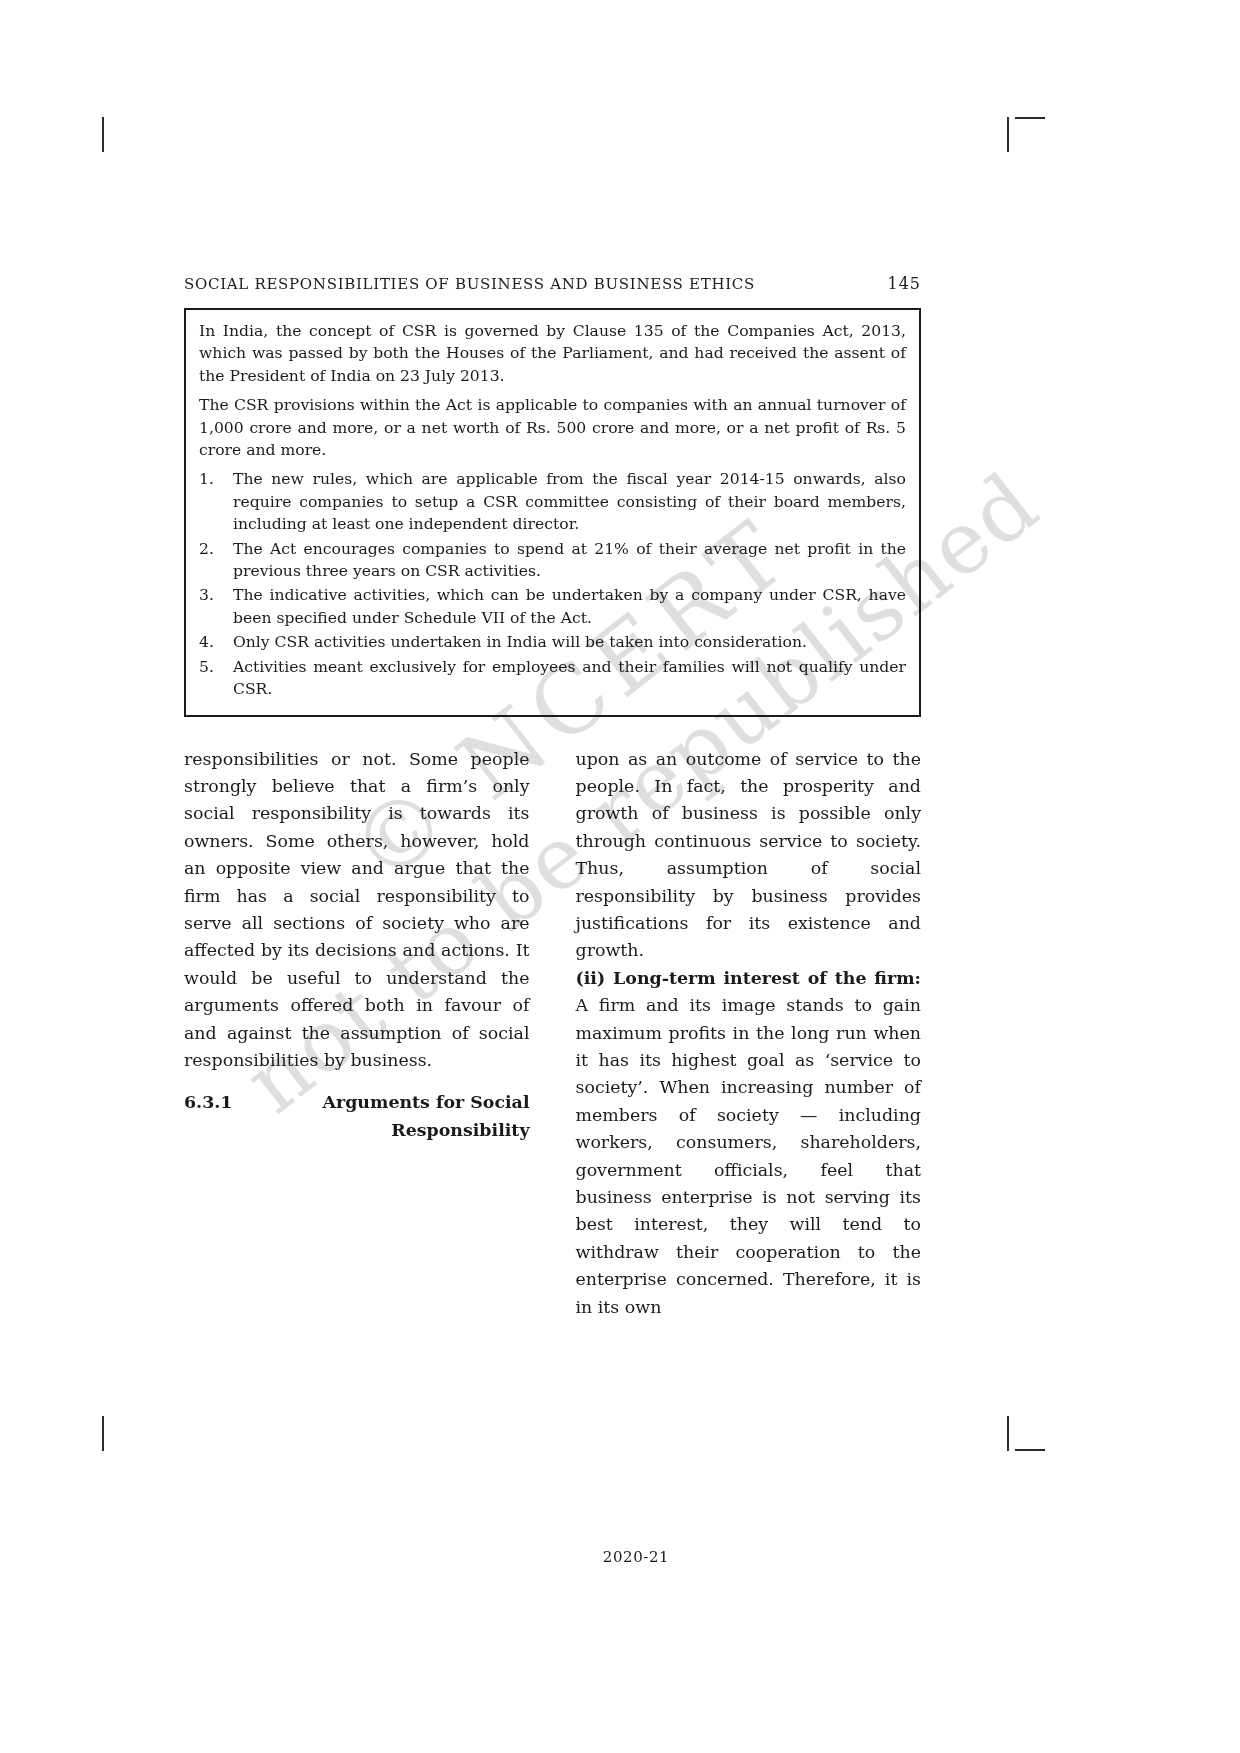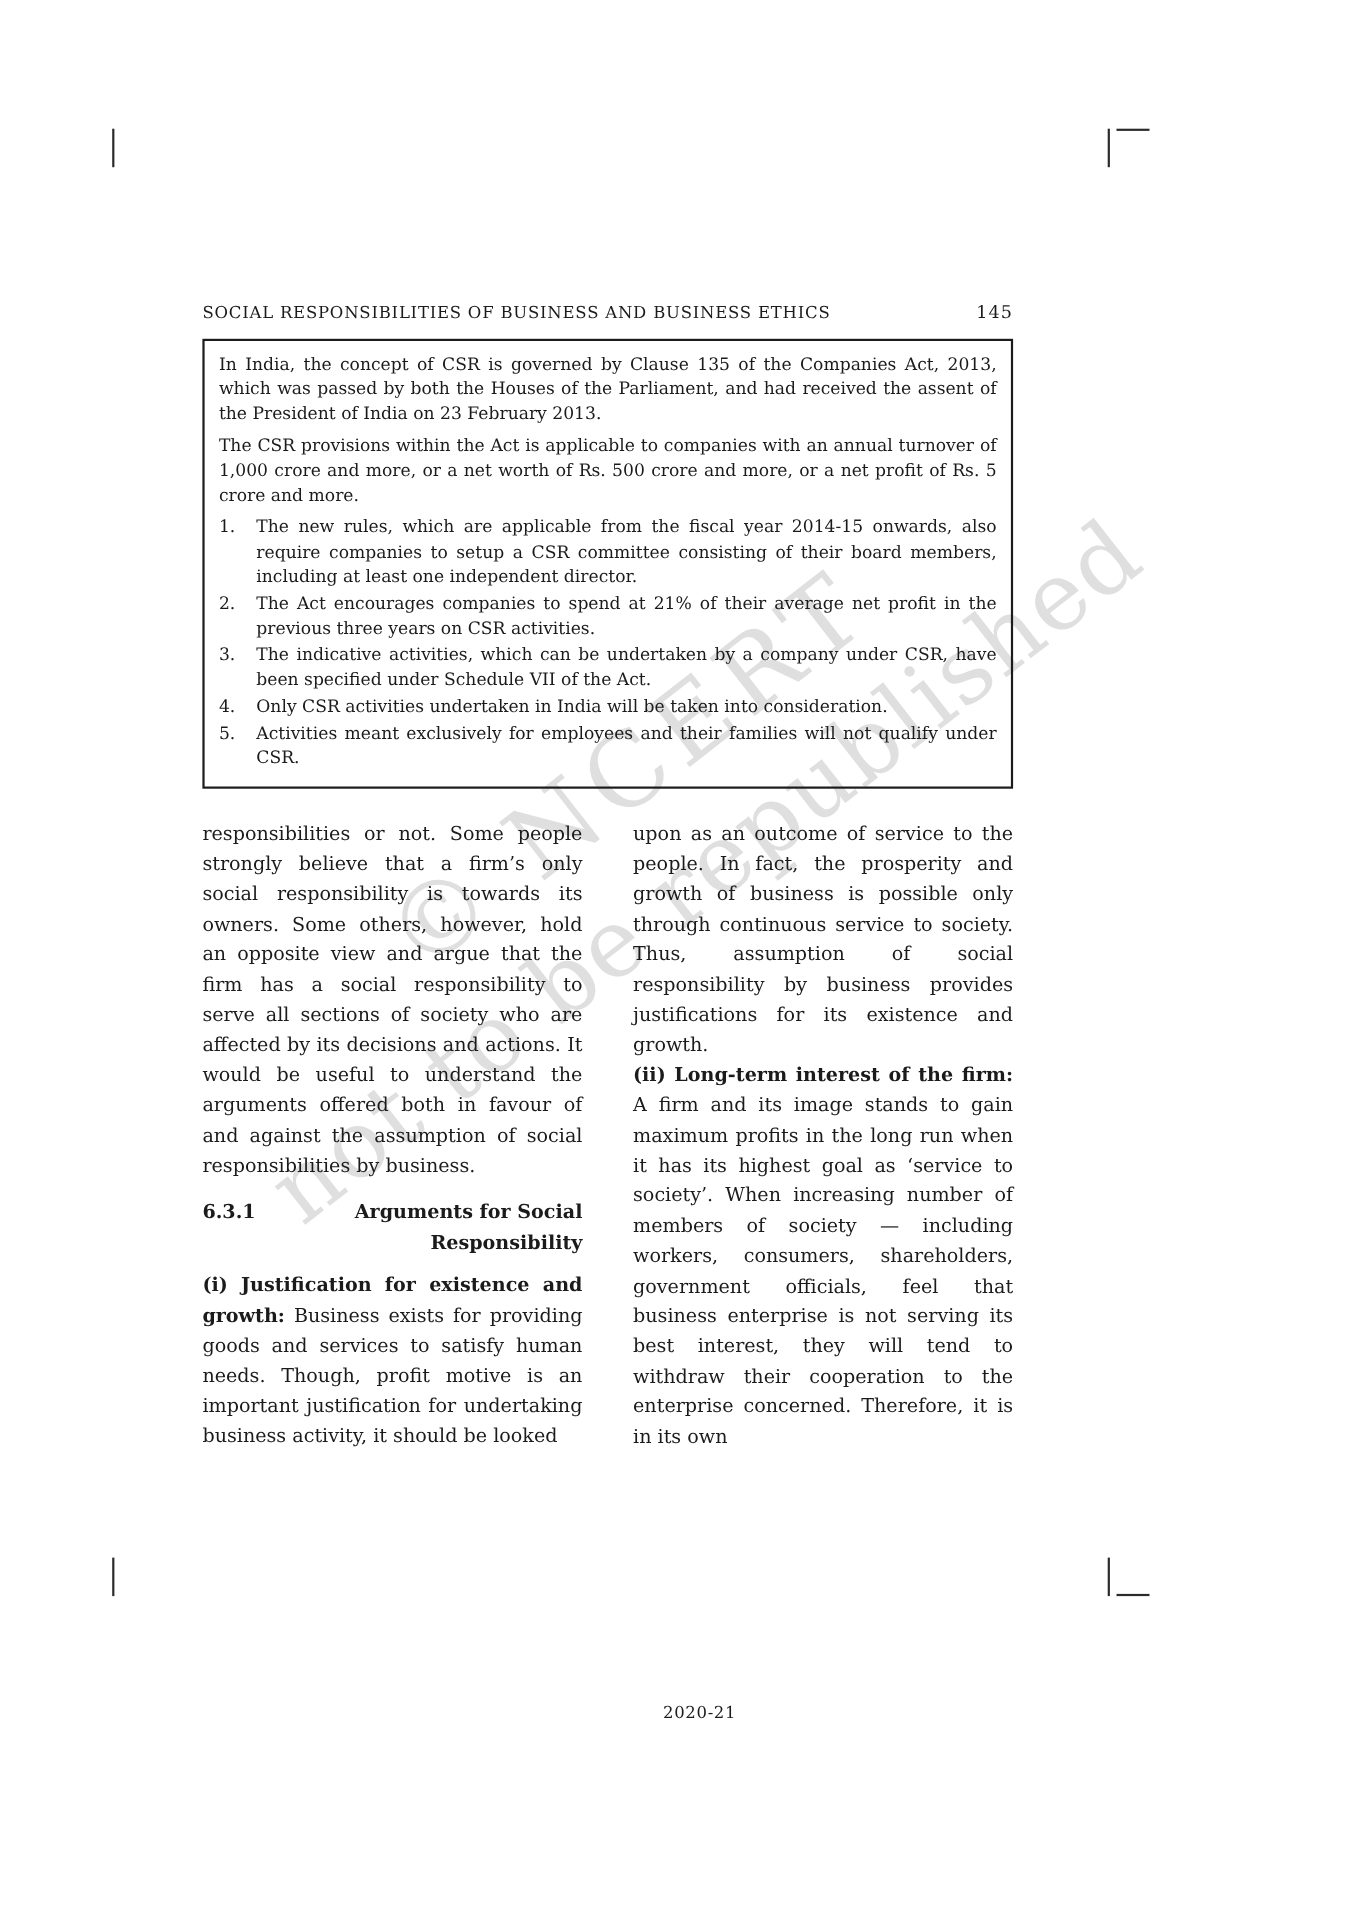--- a/index.html
+++ b/index.html
@@ -69,21 +69,21 @@
   </div>
 
   <div class="content">
 
     <div class="pg-header">
       <span class="ptitle">SOCIAL RESPONSIBILITIES OF BUSINESS AND BUSINESS ETHICS</span>
       <span class="pnum">145</span>
     </div>
 
     <div class="csr-box">
-      <p>In India, the concept of CSR is governed by Clause 135 of the Companies Act, 2013, which was passed by both the Houses of the Parliament, and had received the assent of the President of India on 23 February 2013.</p>
+      <p>In India, the concept of CSR is governed by Clause 135 of the Companies Act, 2013, which was passed by both the Houses of the Parliament, and had received the assent of the President of India on 23 July 2013.</p>
       <p>The CSR provisions within the Act is applicable to companies with an annual turnover of 1,000 crore and more, or a net worth of Rs. 500 crore and more, or a net profit of Rs. 5 crore and more.</p>
 
       <div class="li">
         <span class="num">1.</span>
         <span class="litext">The new rules, which are applicable from the fiscal year 2014-15 onwards, also require companies to setup a CSR committee consisting of their board members, including at least one independent director.</span>
       </div>
       <div class="li">
         <span class="num">2.</span>
         <span class="litext">The Act encourages companies to spend at 21% of their average net profit in the previous three years on CSR activities.</span>
       </div>
@@ -104,21 +104,20 @@
     <div class="columns">
 
       <div class="col">
         <p>responsibilities or not. Some people strongly believe that a firm’s only social responsibility is towards its owners. Some others, however, hold an opposite view and argue that the firm has a social responsibility to serve all sections of society who are affected by its decisions and actions. It would be useful to understand the arguments offered both in favour of and against the assumption of social responsibilities by business.</p>
 
         <div class="heading">
           <span class="hnum">6.3.1</span>
           <span class="htext">Arguments for Social Responsibility</span>
         </div>
 
-        <p><b class="lead">(i) Justification for existence and growth:</b> <span>Business exists for providing goods and services to satisfy human needs. Though, profit motive is an important justification for undertaking business activity, it should be looked</span></p>
       </div>
 
       <div class="col">
         <p>upon as an outcome of service to the people. In fact, the prosperity and growth of business is possible only through continuous service to society. Thus, assumption of social responsibility by business provides justifications for its existence and growth.</p>
 
         <p><b class="lead">(ii) Long-term interest of the firm:</b> <span>A firm and its image stands to gain maximum profits in the long run when it has its highest goal as ‘service to society’. When increasing number of members of society — including workers, consumers, shareholders, government officials, feel that business enterprise is not serving its best interest, they will tend to withdraw their cooperation to the enterprise concerned. Therefore, it is in its own</span></p>
       </div>
 
     </div>
   </div>

